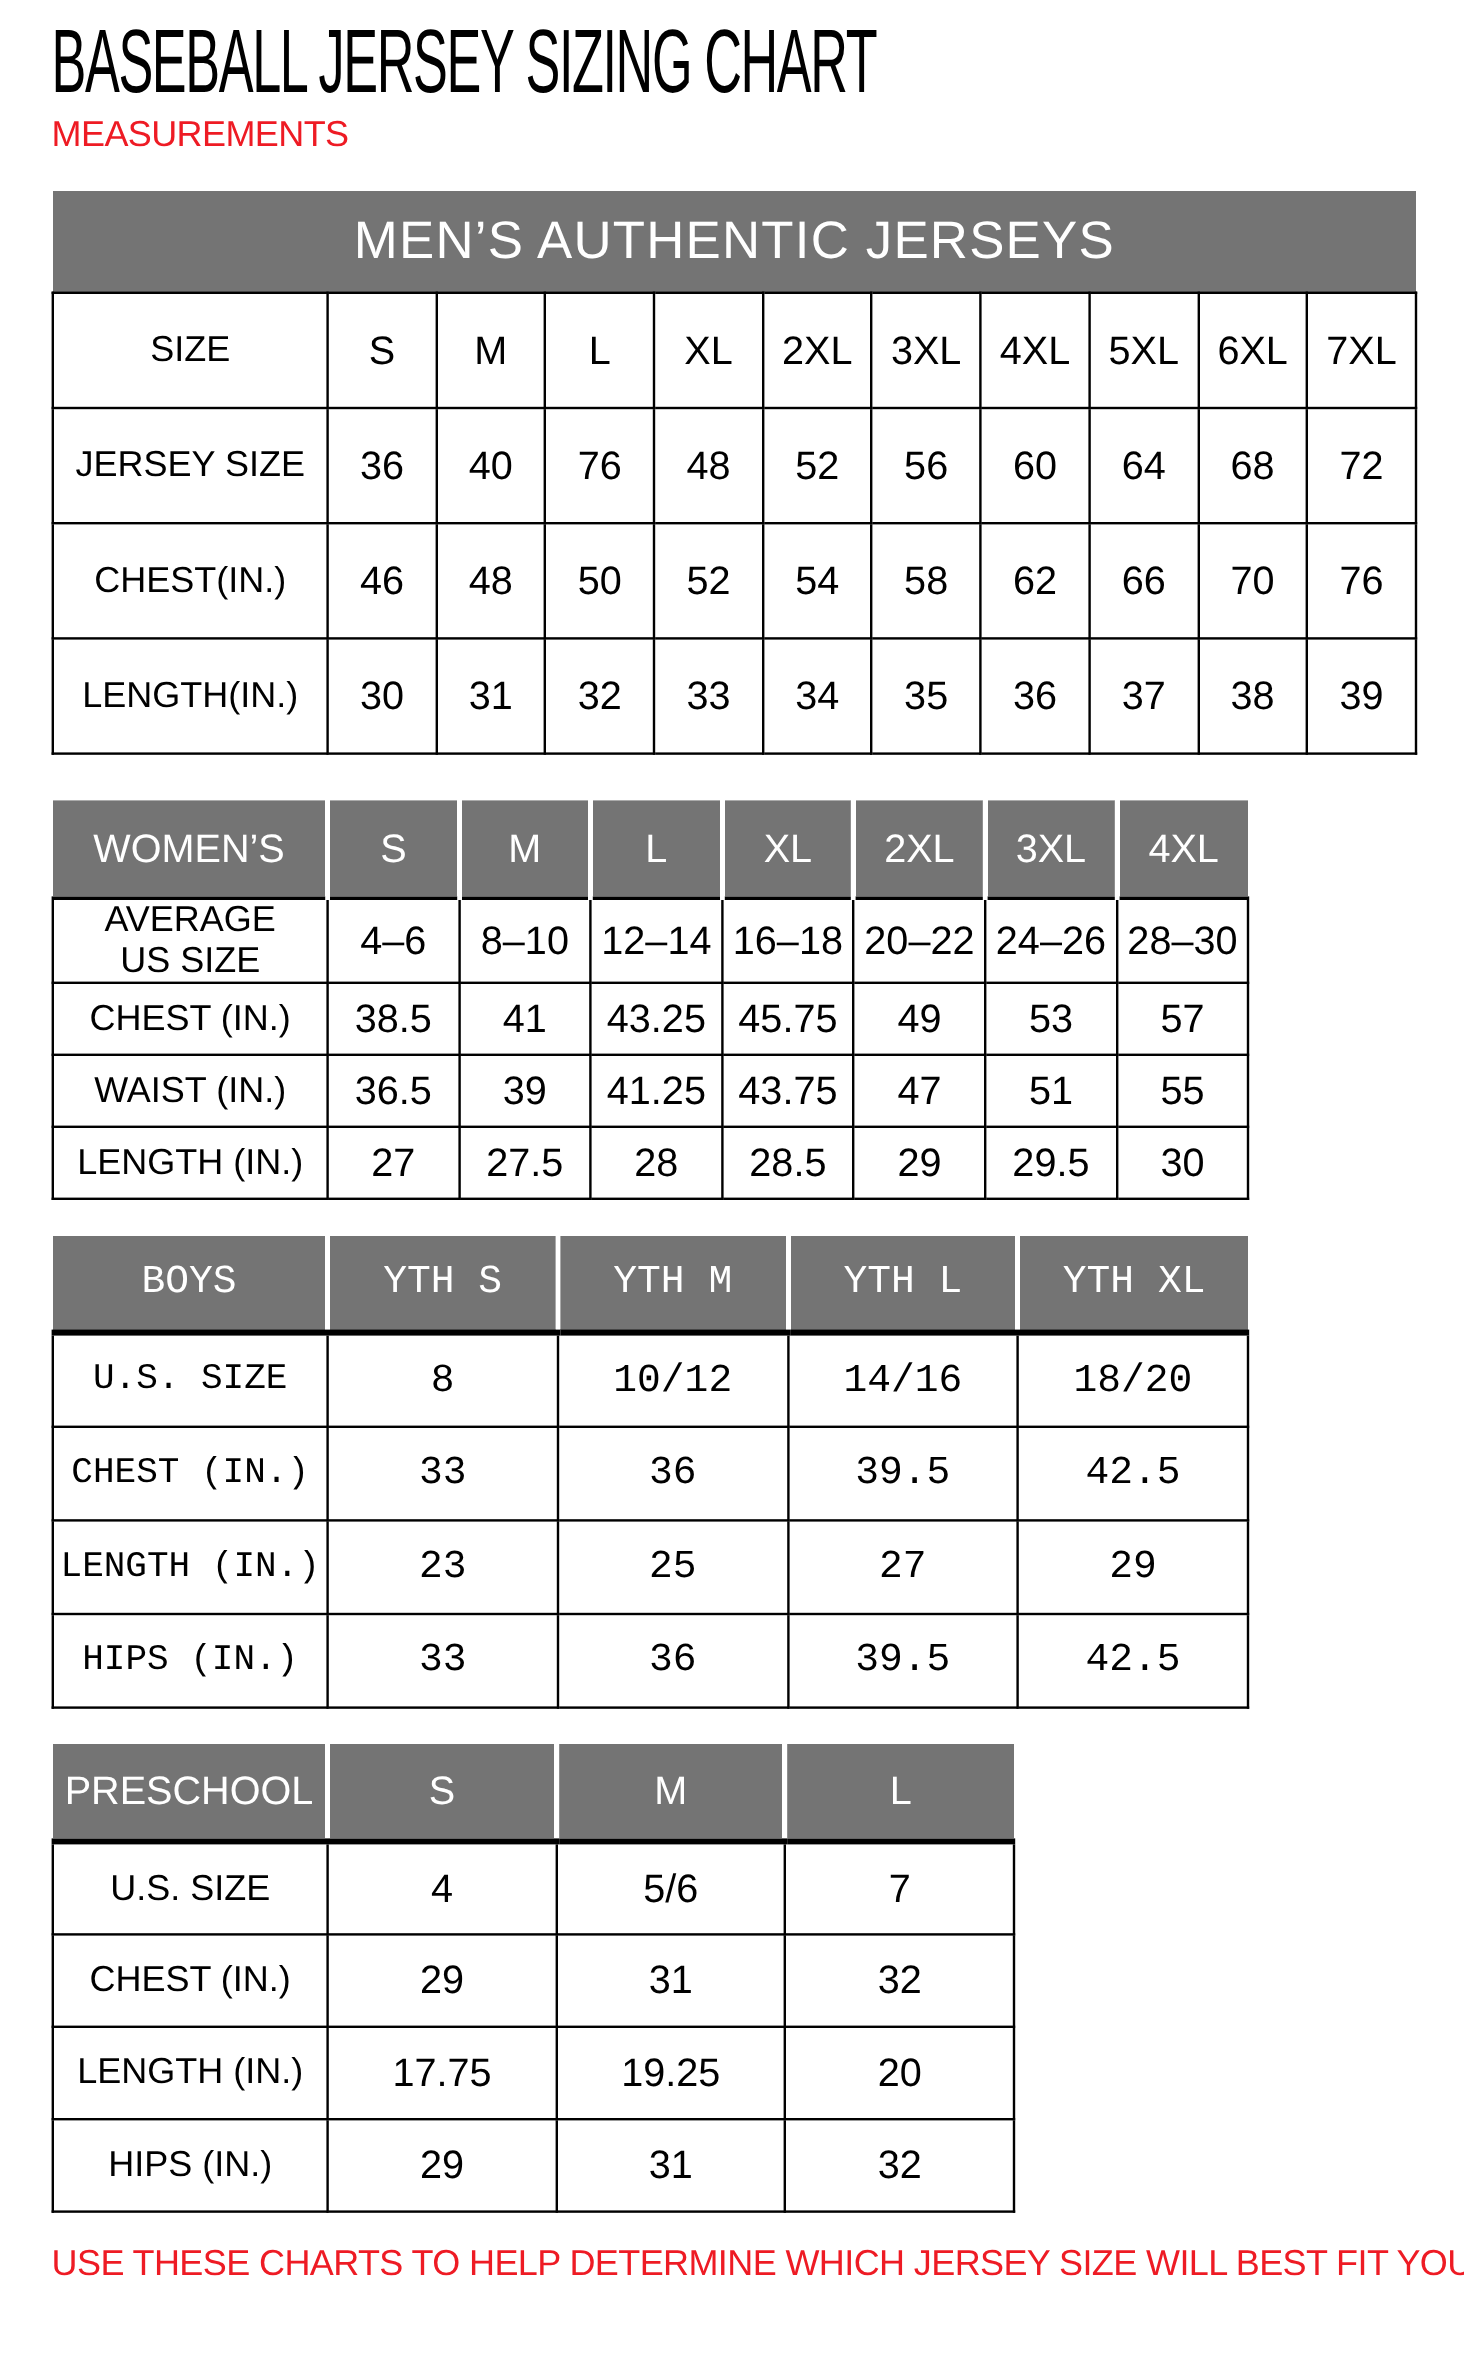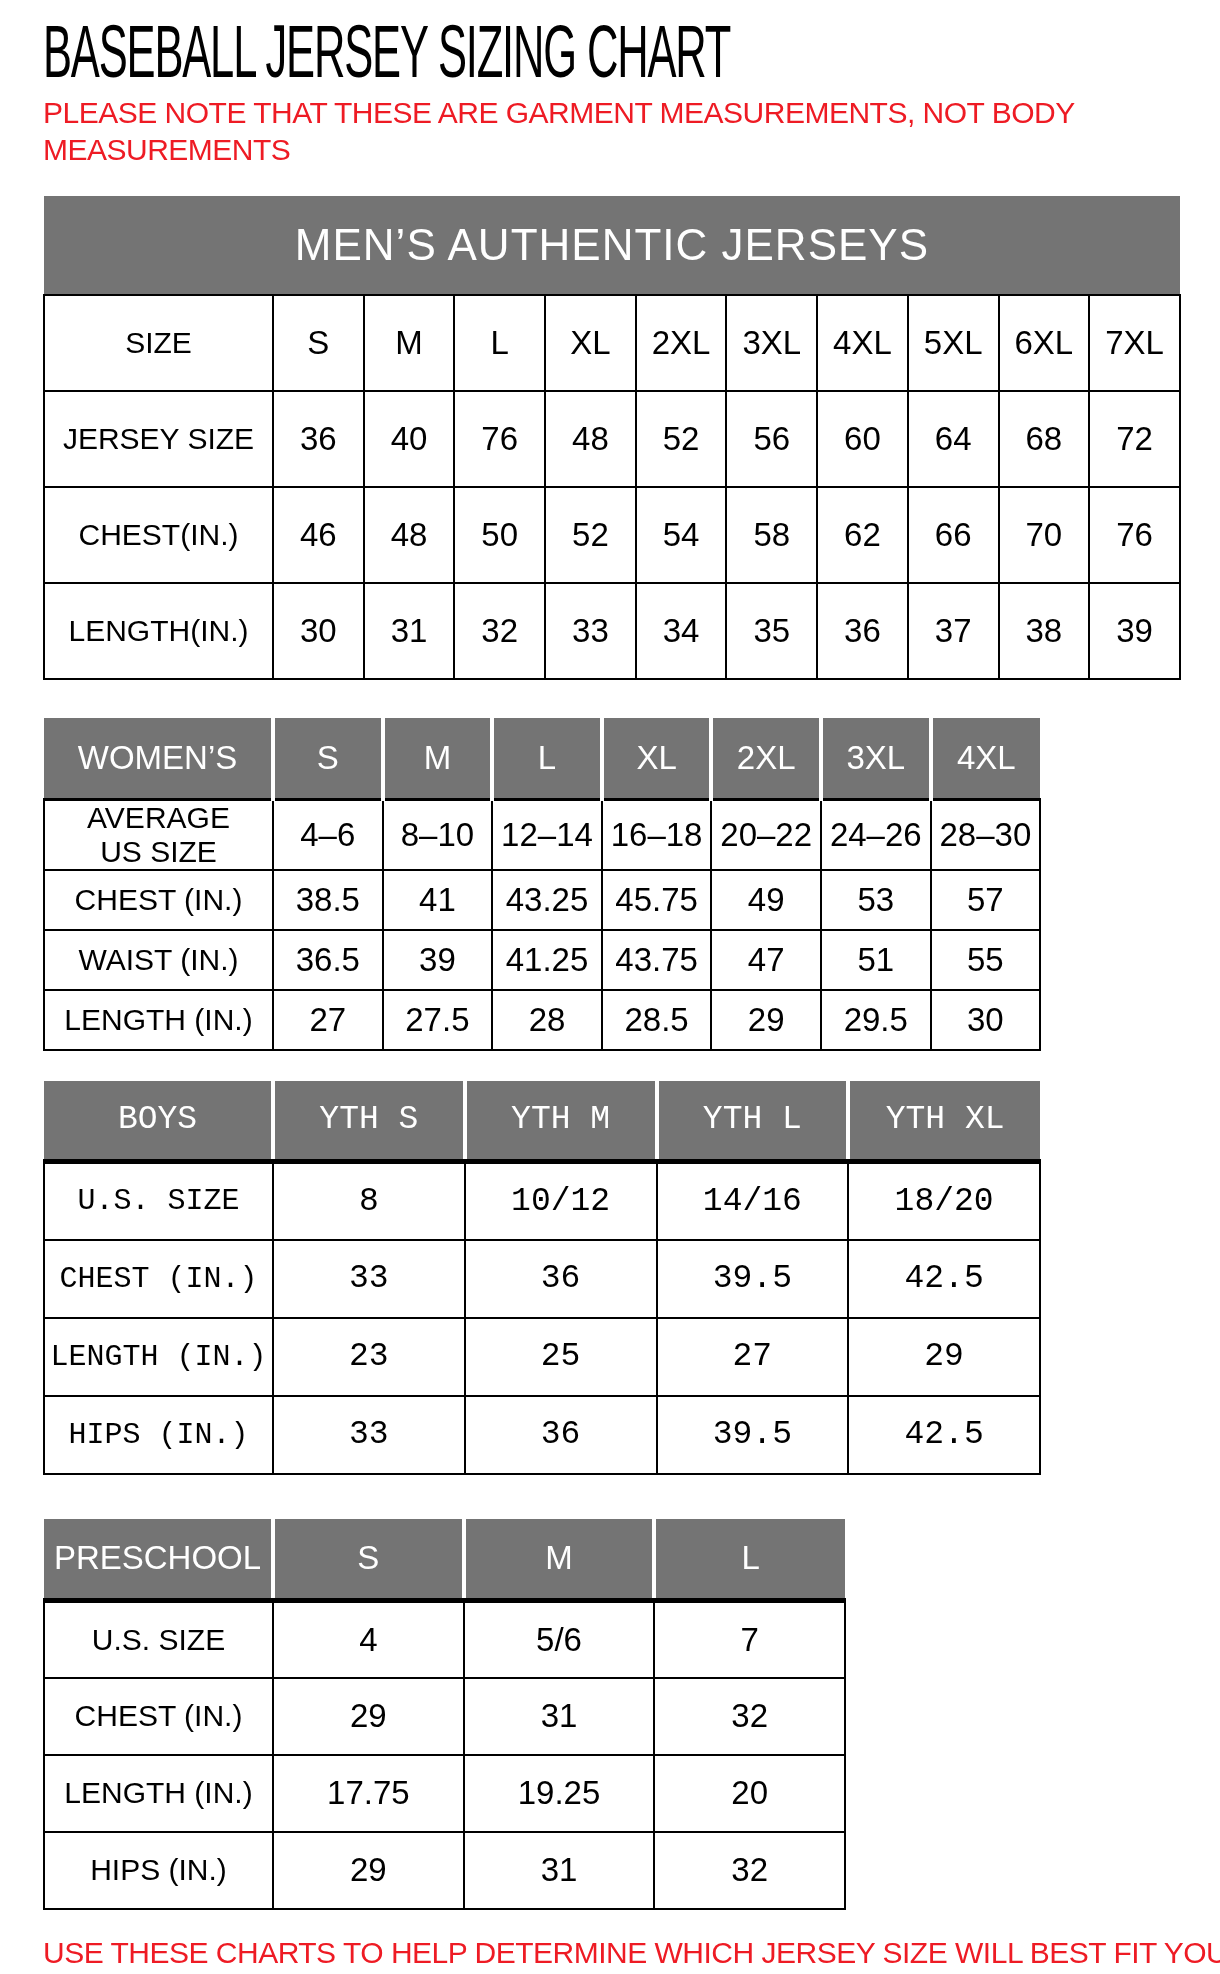--- a/index.html
+++ b/index.html
@@ -63,37 +63,37 @@
   }
   thead th.hdr{font-size:33px;}
   thead th.hdr + th.hdr{border-left:4px solid #ffffff;}
   thead th.banner{
     font-size:44px;
     letter-spacing:1px;
   }
 
   
   .t-mens{width:1136px;margin-top:28px;}
-  .t-mens thead tr{height:99px;}
+  .t-mens thead tr{height:85px;}
   .t-mens tbody tr{height:96px;}
 
   
   .t-womens{width:996px;margin-top:38px;}
   .t-womens thead tr{height:81px;}
   .t-womens thead th{border-bottom:3px solid var(--ink);}
   .t-womens tbody tr{height:60px;}
 
   
   .t-boys{width:996px;margin-top:30px;font-family:Liberation Mono, monospace;}
   .t-boys thead tr{height:81px;}
   .t-boys thead th{border-bottom:5px solid var(--ink);}
   .t-boys tbody tr{height:78px;}
 
   
-  .t-preschool{width:801px;margin-top:44px;}
+  .t-preschool{width:801px;margin-top:29px;}
   .t-preschool thead tr{height:82px;}
   .t-preschool thead th{border-bottom:5px solid var(--ink);}
   .t-preschool tbody tr{height:77px;}
 
   
   .footer-note{
     margin-top:26px;
     color:var(--red);
     font-size:30px;
     letter-spacing:-0.5px;
@@ -101,21 +101,20 @@
   }
 </style>
 </head>
 <body>
 
 <div class="content">
 
   <h1 class="page-title"><span class="squeeze">BASEBALL JERSEY SIZING CHART</span></h1>
 
   <div class="note">
-    <div>PLEASE NOTE THAT THESE ARE GARMENT MEASUREMENTS, NOT BODY</div>
     <div>MEASUREMENTS</div>
   </div>
 
   <table class="t-mens">
       <colgroup>
         <col style="width: 229px;">
         <col style="width: 90.7px;">
         <col style="width: 90.7px;">
         <col style="width: 90.7px;">
         <col style="width: 90.7px;">

